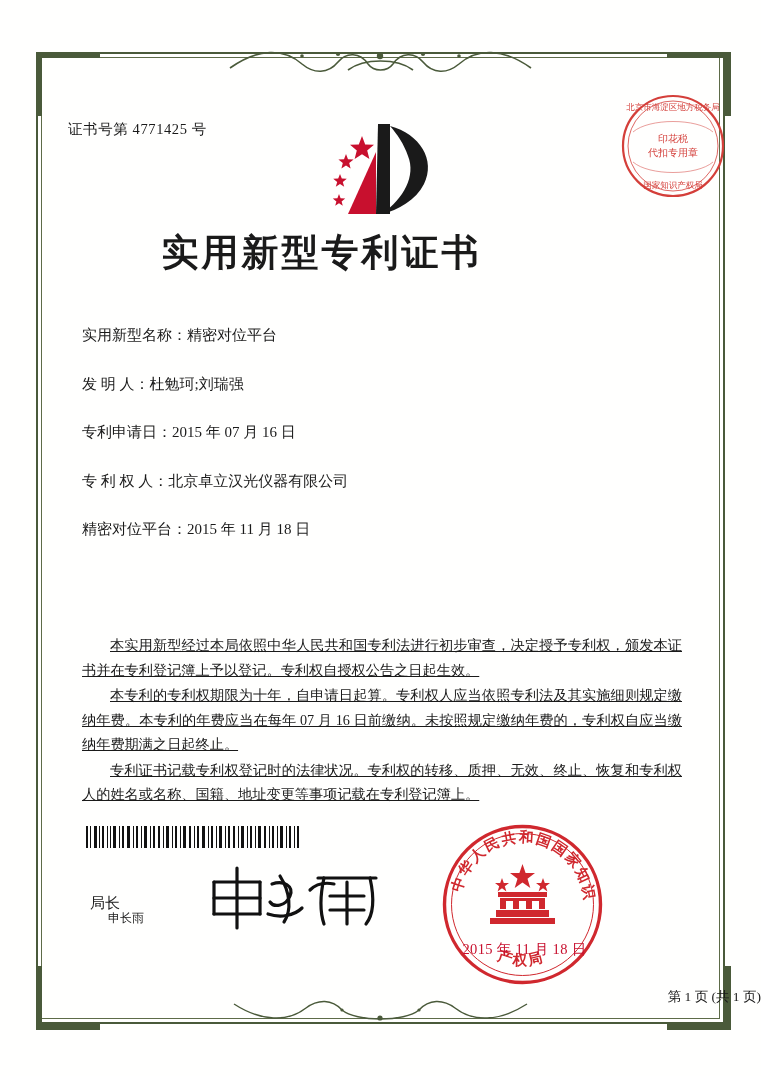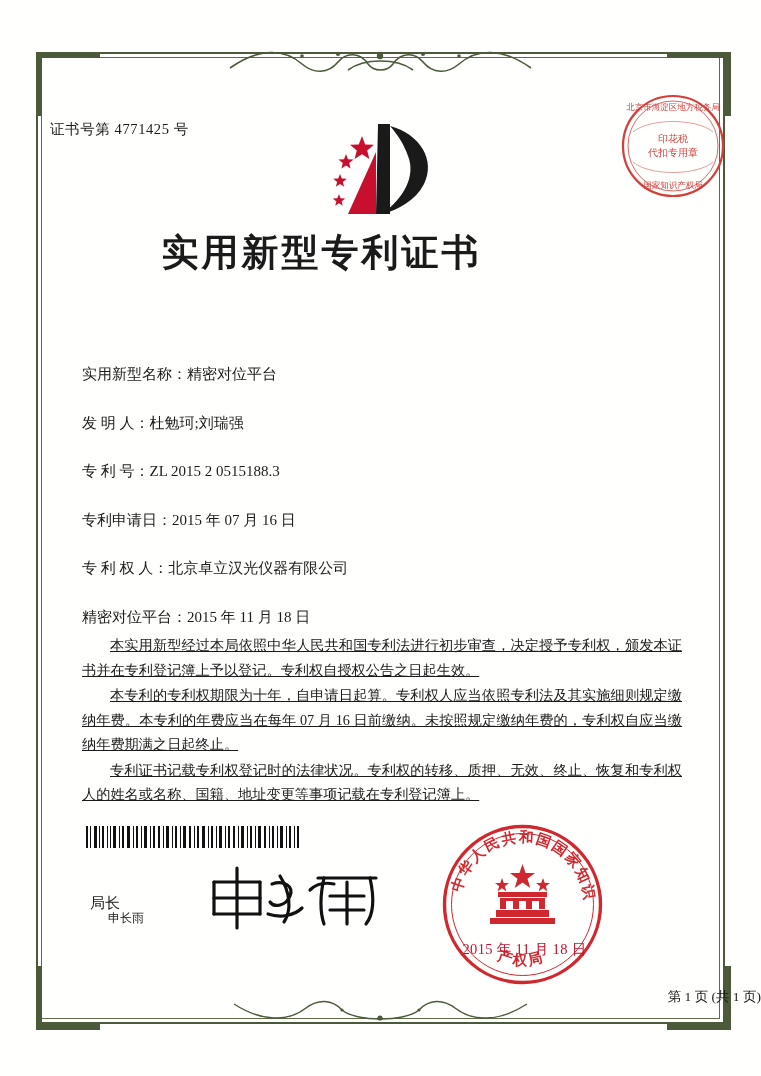--- a/index.html
+++ b/index.html
@@ -58,21 +58,21 @@
   .bottom-ornament {
     position: absolute;
     left: 228px; top: 998px;
     width: 305px; height: 30px;
     color: #4a5a3a;
   }
 
   
   .cert-no {
     position: absolute;
-    left: 50px; top: 120px;
+    left: 68px; top: 120px;
     font-size: 14.5px;
     letter-spacing: 0.6px;
     white-space: nowrap;
   }
 
   .logo {
     position: absolute;
     left: 320px; top: 118px;
     width: 120px; height: 110px;
   }
@@ -92,21 +92,20 @@
     font-weight: bold;
     letter-spacing: 3px;
     font-family: "Liberation Serif", serif;
   }
 
   
   .fields {
     position: absolute;
     left: 82px; top: 325px;
     width: 600px;
-    margin-top: 39px;
   }
   .field-row {
     font-size: 15px;
     margin-bottom: 28.5px;
     white-space: nowrap;
     line-height: 20px;
   }
   .field-label {
     display: inline-block;
   }
@@ -264,23 +263,20 @@
   </div>
 
   <div class="main-title">实用新型专利证书</div>
 
   <div class="fields">
     <div class="field-row">
       <span class="field-label">实用新型名称：</span><span class="field-value">精密对位平台</span>
     </div>
     <div class="field-row">
       <span class="field-label">发  明  人：</span><span class="field-value">杜勉珂;刘瑞强</span>
-    </div>
-    <div class="field-row">
-      <span class="field-label">专  利  号：</span><span class="field-value">ZL 2015 2 0515188.3</span>
     </div>
     <div class="field-row">
       <span class="field-label">专利申请日：</span><span class="field-value">2015 年 07 月 16 日</span>
     </div>
     <div class="field-row">
       <span class="field-label">专 利 权 人：</span><span class="field-value">北京卓立汉光仪器有限公司</span>
     </div>
     <div class="field-row">
       <span class="field-label">精密对位平台：</span><span class="field-value">2015 年 11 月 18 日</span>
     </div>

